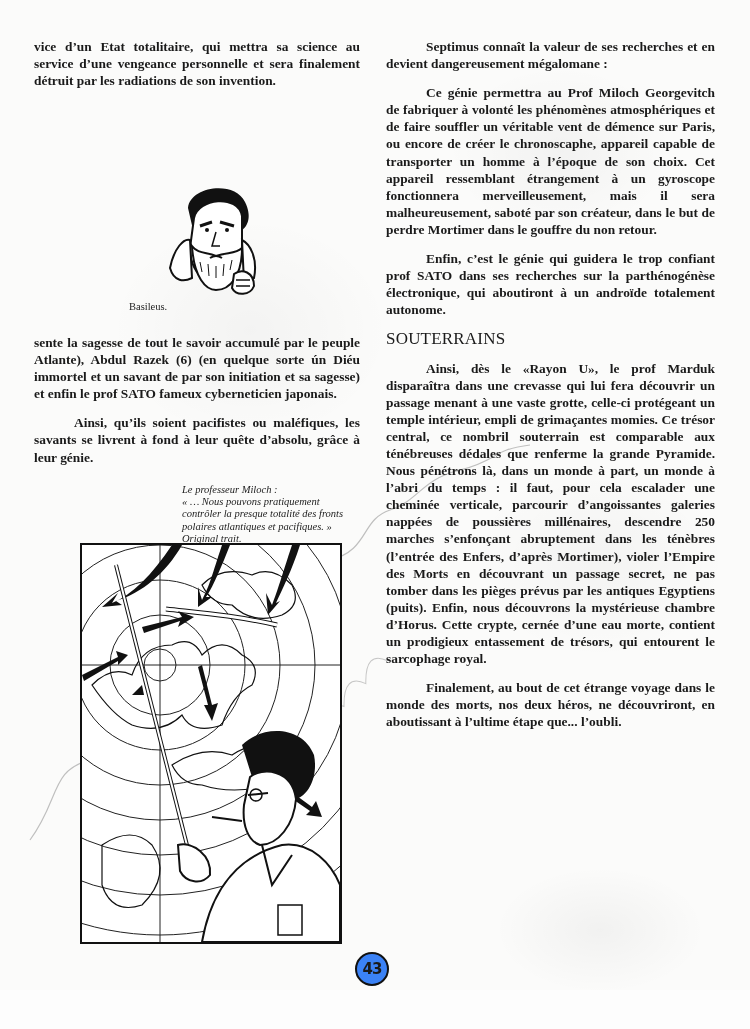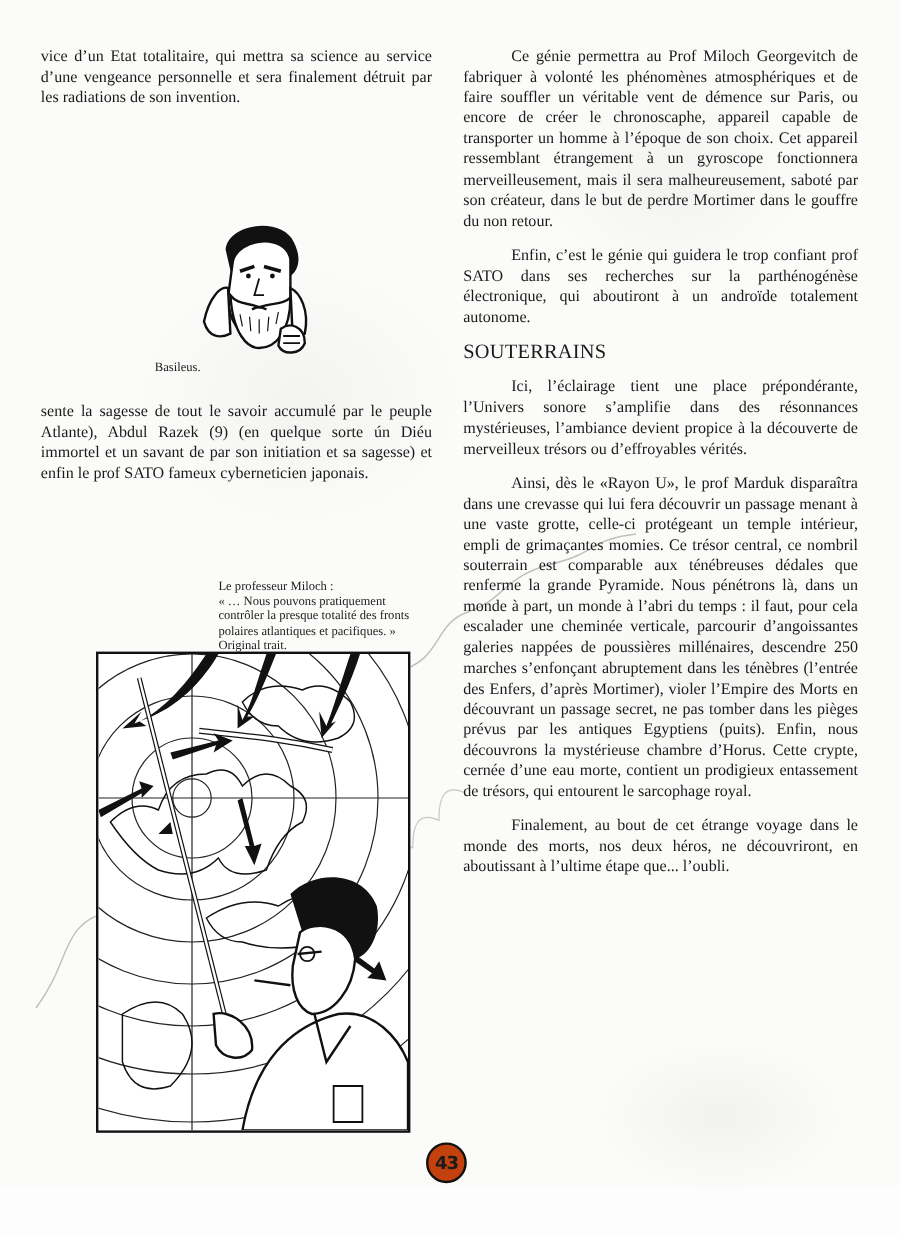--- a/index.html
+++ b/index.html
@@ -11,38 +11,38 @@
   }
   .ghost {
     position: absolute; inset: 0; pointer-events: none;
     background:
       radial-gradient(ellipse 160px 120px at 560px 150px, rgba(0,0,0,0.035), transparent 70%),
       radial-gradient(ellipse 200px 160px at 250px 330px, rgba(0,0,0,0.03), transparent 70%),
       radial-gradient(ellipse 180px 140px at 600px 560px, rgba(0,0,0,0.03), transparent 70%),
       radial-gradient(ellipse 150px 90px at 600px 930px, rgba(0,0,0,0.04), transparent 70%);
   }
   .col { position: absolute; font-size: 13.4px; line-height: 17.1px; text-align: justify; }
-  .col p { margin: 0 0 12px 0; text-indent: 0; hyphens: manual; }
+  .col p { margin: 0 0 12px 0; text-indent: 0; hyphens: manual; font-weight: bold; }
   .col p.ind { text-indent: 40px; }
   .col-left { left: 34px; width: 326px; }
   .col-right { left: 386px; width: 329px; top: 38px; }
   #left-top { top: 38px; }
   #left-mid { top: 334px; }
   .caption { position: absolute; font-size: 10.5px; line-height: 12.2px; color: #222; }
   #basileus-caption { left: 129px; top: 301px; }
   #miloch-caption { left: 182px; top: 484px; width: 175px; }
   .heading { font-size: 17px; margin: 0 0 12px 0; letter-spacing: 0.2px; }
   #portrait { position: absolute; left: 150px; top: 178px; width: 120px; height: 120px; }
   #illus { position: absolute; left: 80px; top: 543px; width: 258px; height: 397px; border: 2px solid #111; background: #fff; overflow: hidden; }
   #page-num {
     position: absolute; left: 355px; top: 952px; width: 30px; height: 30px;
     border: 2px solid #111; border-radius: 50%;
     font-family: "DejaVu Sans", sans-serif; font-weight: bold; font-size: 15px;
     display: flex; align-items: center; justify-content: center; letter-spacing: -1px;
-    background: #c2410c;
+    background: #3b82f6;
   }
   #watermark {
     position: absolute; left: 20px; top: 440px; width: 520px; height: 420px;
     pointer-events: none; opacity: 0.45;
   }
   .bottom-fade { position: absolute; left: 0; top: 990px; width: 750px; height: 39px; background: #fdfdfd; }
 </style>
 </head>
 <body>
 
@@ -68,24 +68,25 @@
   <path d="M50 84 l2 10 M58 86 l1 12 M66 88 l0 12 M74 86 l-1 12 M82 82 l-2 10" stroke="#111" stroke-width="1"></path>
   <path d="M60 80 q6 -4 12 0" fill="none" stroke="#111" stroke-width="2"></path>
   <path d="M20 90 C 24 70, 34 60, 40 62 L 42 100 C 34 104, 24 104, 20 90 Z" fill="#fff" stroke="#111" stroke-width="2"></path>
   <path d="M92 62 C 100 66, 108 80, 104 100 L 94 104 Z" fill="#fff" stroke="#111" stroke-width="2"></path>
   <path d="M84 96 C 92 90, 104 94, 104 108 C 100 118, 86 118, 82 110 Z" fill="#fff" stroke="#111" stroke-width="2"></path>
   <path d="M86 102 l14 0 M86 108 l14 0" stroke="#111" stroke-width="1.5"></path>
 </svg>
 <div class="caption" id="basileus-caption">Basileus.</div>
 
 <div class="col col-left" id="left-mid">
-  <p>sente la sagesse de tout le savoir accumulé par le peuple Atlante), Abdul Razek (9) (en quelque sorte ún Diéu immortel et un savant de par son initiation et sa sagesse) et enfin le prof SATO fameux cyberneticien japonais.</p>
+  <p>sente la sagesse de tout le savoir accumulé par le peuple Atlante), Abdul Razek (6) (en quelque sorte ún Diéu immortel et un savant de par son initiation et sa sagesse) et enfin le prof SATO fameux cyberneticien japonais.</p>
+  <p class="ind">Ainsi, qu’ils soient pacifistes ou maléfiques, les savants se livrent à fond à leur quête d’absolu, grâce à leur génie.</p>
 </div>
 
-<div class="caption" id="miloch-caption" style="white-space: pre-line;">Le professeur Miloch :
+<div class="caption" id="miloch-caption" style="white-space: pre-line; font-style: italic;">Le professeur Miloch :
 « … Nous pouvons pratiquement contrôler la presque totalité des fronts polaires atlantiques et pacifiques. » Original trait.</div>
 
 <div id="illus">
   <svg width="258" height="397" viewBox="0 0 258 397">
     <g fill="none" stroke="#222" stroke-width="1">
       <circle cx="78" cy="120" r="16"></circle>
       <circle cx="78" cy="120" r="50"></circle>
       <circle cx="78" cy="120" r="85"></circle>
       <circle cx="78" cy="120" r="120"></circle>
       <circle cx="78" cy="120" r="155"></circle>
@@ -123,22 +124,22 @@
       <path d="M180 300 l10 40 l20 -30" fill="none" stroke="#111" stroke-width="2"></path>
       <path d="M196 360 l24 0 l0 30 l-24 0 z" fill="none" stroke="#111" stroke-width="1.5"></path>
     </g>
     <line x1="34" y1="20" x2="110" y2="320" stroke="#111" stroke-width="4"></line>
     <line x1="34" y1="20" x2="110" y2="320" stroke="#fff" stroke-width="2"></line>
     <path d="M96 300 C 110 296, 130 310, 128 330 C 120 340, 104 338, 98 326 Z" fill="#fff" stroke="#111" stroke-width="2"></path>
   </svg>
 </div>
 
 <div class="col col-right">
+  <p class="ind">Septimus connaît la valeur de ses recherches et en devient dangereusement mégalomane :</p>
   <p class="ind">Ce génie permettra au Prof Miloch Georgevitch de fabriquer à volonté les phénomènes atmosphériques et de faire souffler un véritable vent de démence sur Paris, ou encore de créer le chronoscaphe, appareil capable de transporter un homme à l’époque de son choix. Cet appareil ressemblant étrangement à un gyroscope fonctionnera merveilleusement, mais il sera malheureusement, saboté par son créateur, dans le but de perdre Mortimer dans le gouffre du non retour.</p>
   <p class="ind">Enfin, c’est le génie qui guidera le trop confiant prof SATO dans ses recherches sur la parthénogénèse électronique, qui aboutiront à un androïde totalement autonome.</p>
   <div class="heading">SOUTERRAINS</div>
-  <p class="ind">Ici, l’éclairage tient une place prépondérante, l’Univers sonore s’amplifie dans des résonnances mystérieuses, l’ambiance devient propice à la découverte de merveilleux trésors ou d’effroyables vérités.</p>
   <p class="ind">Ainsi, dès le «Rayon U», le prof Marduk disparaîtra dans une crevasse qui lui fera découvrir un passage menant à une vaste grotte, celle-ci protégeant un temple intérieur, empli de grimaçantes momies. Ce trésor central, ce nombril souterrain est comparable aux ténébreuses dédales que renferme la grande Pyramide. Nous pénétrons là, dans un monde à part, un monde à l’abri du temps : il faut, pour cela escalader une cheminée verticale, parcourir d’angoissantes galeries nappées de poussières millénaires, descendre 250 marches s’enfonçant abruptement dans les ténèbres (l’entrée des Enfers, d’après Mortimer), violer l’Empire des Morts en découvrant un passage secret, ne pas tomber dans les pièges prévus par les antiques Egyptiens (puits). Enfin, nous découvrons la mystérieuse chambre d’Horus. Cette crypte, cernée d’une eau morte, contient un prodigieux entassement de trésors, qui entourent le sarcophage royal.</p>
   <p class="ind">Finalement, au bout de cet étrange voyage dans le monde des morts, nos deux héros, ne découvriront, en aboutissant à l’ultime étape que... l’oubli.</p>
 </div>
 
 <div class="bottom-fade"></div>
 <div id="page-num">43</div>
 
 </body></html>

